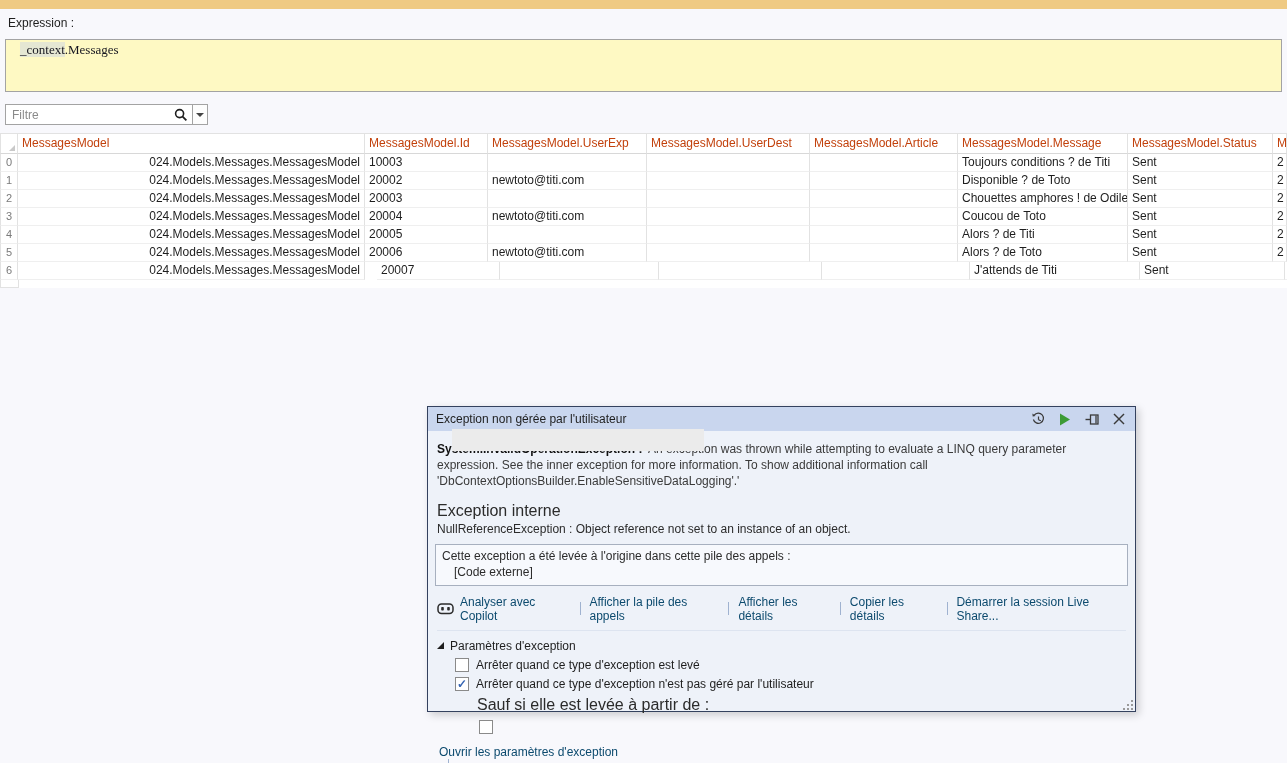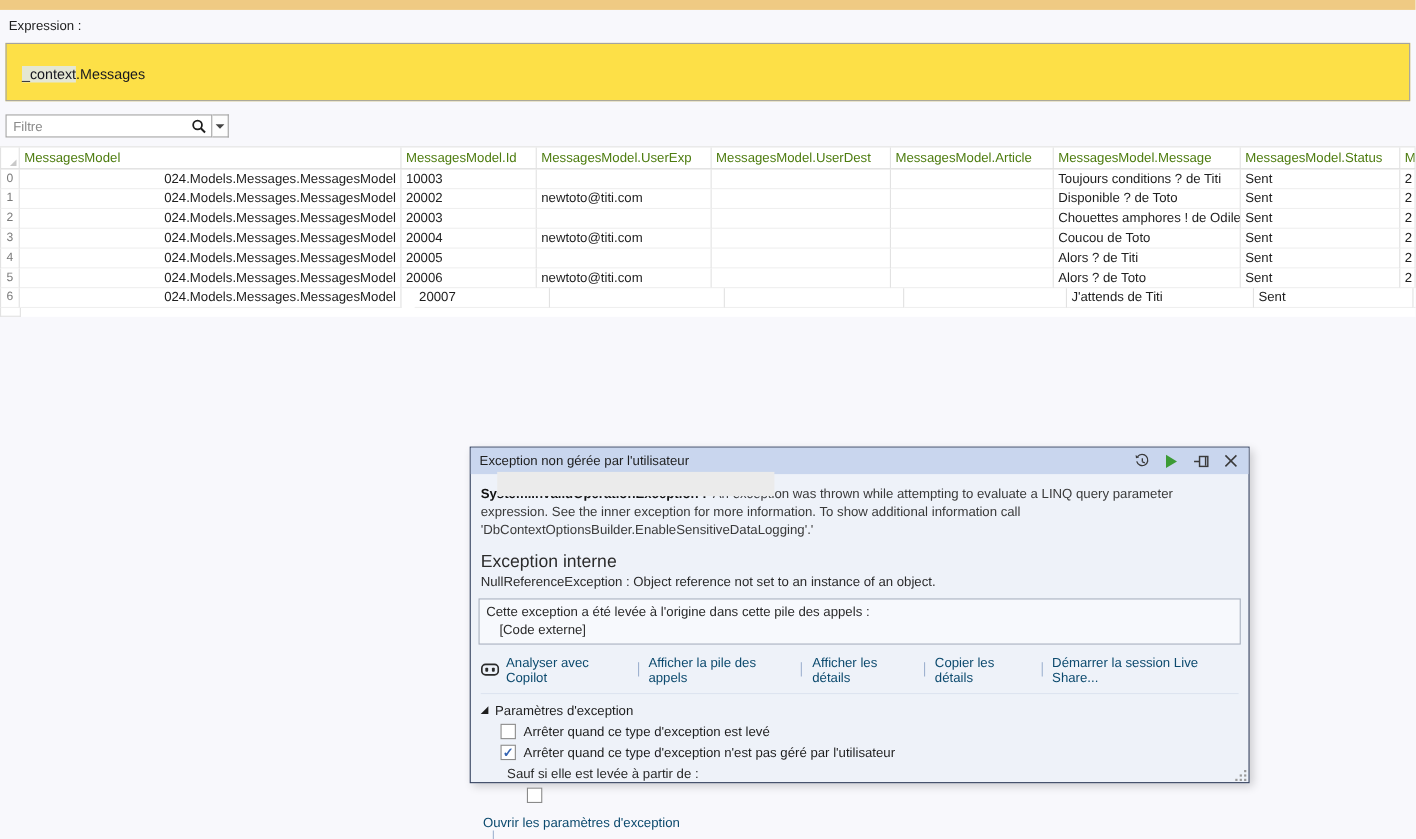--- a/index.html
+++ b/index.html
@@ -9,23 +9,23 @@
     background:#f8f8fc;
     position:relative;
     overflow:hidden;
     color:#1e1e1e;
     font-size:12px;
   }
   .top-strip { position:absolute; left:0; top:0; width:1287px; height:9px; background:#efca83; }
   .expr-label { position:absolute; left:8px; top:16px; font-size:12px; color:#1e1e1e; }
   .expr-box {
     position:absolute; left:5px; top:39px; width:1277px; height:53px;
-    background:#fde047; border:1px solid #a3a3a3;
-    font-family:Liberation Sans, sans-serif; font-size:13px; color:#16161f;
-    padding:20px 0 0 14px; white-space:pre;
+    background:#fef9c3; border:1px solid #a3a3a3;
+    font-family:Liberation Serif, serif; font-size:13px; color:#16161f;
+    padding:2px 0 0 14px; white-space:pre;
   }
   .expr-hl { background:#e5e7d3; }
   .filter-wrap { position:absolute; left:5px; top:104px; height:21px; display:flex; }
   .filter-box {
     width:188px; height:21px; background:#fff; border:1px solid #a3a3a3;
     display:flex; align-items:center; padding-left:6px; position:relative;
   }
   .filter-placeholder { color:#8a8a8a; font-size:12px; }
   .filter-search-icon { position:absolute; right:4px; top:3px; }
   .filter-drop {
@@ -36,21 +36,21 @@
 
   
   .grid { position:absolute; left:0; top:133px; width:1287px; background:#fff; border-top:1px solid #e2e2e2; }
   .grid-row { display:flex; height:18px; }
   .grid-header-row { height:20px; }
   .cell, .hcell, .rn {
     border-right:1px solid #e2e2e2; border-bottom:1px solid #efefef;
     overflow:hidden; white-space:nowrap; flex:0 0 auto;
     line-height:17px; padding:0 4px; font-size:12px;
   }
-  .hcell { color:#4d7c0f; border-bottom:1px solid #d8d8d8; line-height:19px; }
+  .hcell { color:#c2410c; border-bottom:1px solid #d8d8d8; line-height:19px; }
   .rn { width:18px; color:#7a7a7a; font-size:11px; text-align:center; padding:0; border-left:1px solid #e2e2e2; }
   .corner { width:18px; border-left:1px solid #e2e2e2; position:relative; }
   .corner::after { content:""; position:absolute; right:2px; bottom:2px; width:0; height:0;
     border-bottom:6px solid #c9c9c9; border-left:6px solid transparent; }
   .cell.right { text-align:right; }
   .grid-stub { width:19px; height:8px; border-left:1px solid #e2e2e2; border-right:1px solid #e2e2e2; border-bottom:1px solid #e2e2e2; background:#fff; }
 
   
   .dialog {
     position:absolute; left:427px; top:406px; width:709px; height:306px;
@@ -75,21 +75,21 @@
   .stack-frame { padding-left:12px; margin-top:2px; }
   .links-row { display:flex; align-items:center; margin-top:9px; padding-bottom:7px; border-bottom:1px solid #dde4f0; }
   .dlg-link { color:#0c4a6e; font-size:12px; cursor:pointer; }
   .link-sep { width:1px; height:13px; background:#9fb2d0; margin:0 9px; }
   .copilot-icon { margin-right:6px; display:flex; align-items:center; }
   .settings-header { display:flex; align-items:center; margin-top:8px; gap:6px; }
   .expander { width:0; height:0; border-bottom:7px solid #1e1e1e; border-left:7px solid transparent; }
   .chk-row { display:flex; align-items:center; margin-top:5px; margin-left:18px; gap:7px; position:relative; }
   .checkbox { width:14px; height:14px; background:#fff; border:1px solid #8a8a8a; flex:0 0 auto;
     display:flex; align-items:center; justify-content:center; font-size:12px; color:#3665b3; font-weight:bold; line-height:12px; }
-  .sub-label { margin-left:24px; margin-top:5px; font-size:12px; color:#2b2b2b; }
+  .sub-label { margin-left:40px; margin-top:5px; font-size:16px; color:#2b2b2b; }
   .strip-row { margin-left:26px; margin-top:3px; height:20px; display:flex; align-items:center; }
   .gray-strip { position:absolute; left:24px; top:-2px; width:252px; height:22px; background:#ebebeb; z-index:0; }
   .strip-row .checkbox { position:relative; z-index:1; margin-left:16px; }
   .bottom-links { display:flex; align-items:flex-start; margin-top:8px; margin-left:2px;flex-direction:column; }
   .resize-grip { position:absolute; right:2px; bottom:2px; width:13px; height:13px; }
   .resize-grip i { position:absolute; width:2px; height:2px; background:#9a9a9a; }
 </style>
 </head>
 <body>
 

